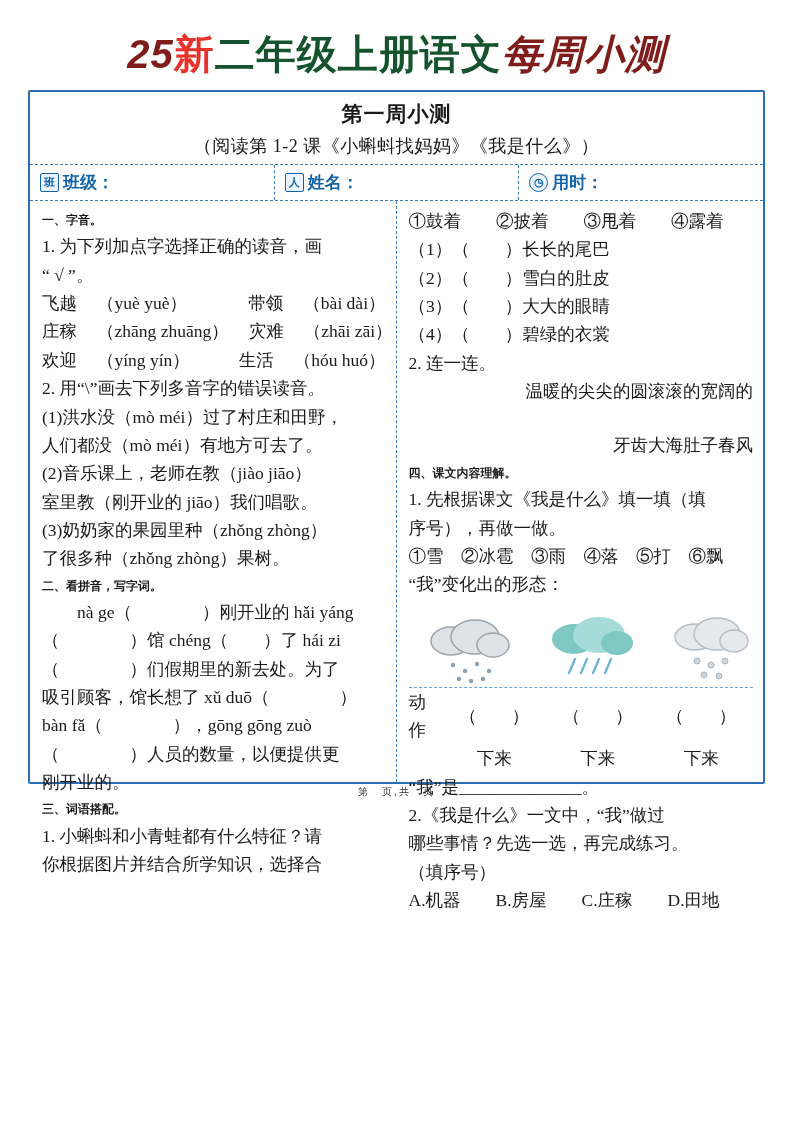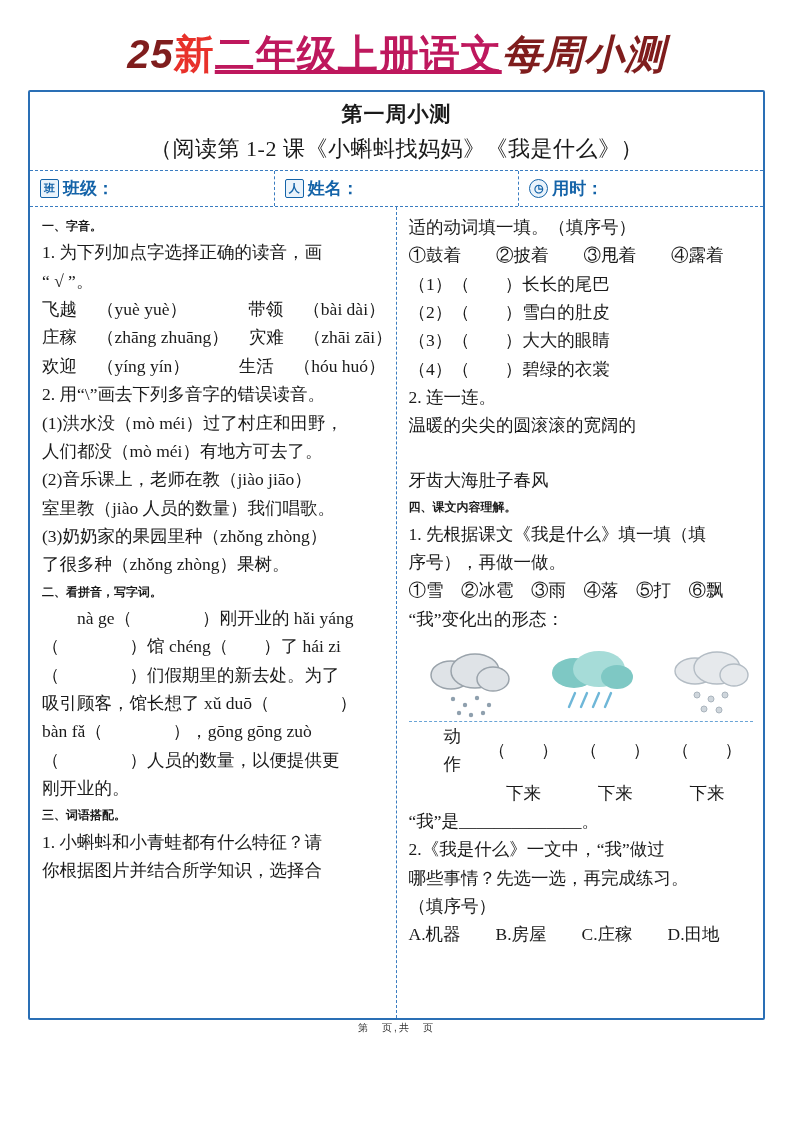--- a/index.html
+++ b/index.html
@@ -29,44 +29,44 @@
     font-size: 40px;
     font-weight: bold;
     letter-spacing: 1px;
     line-height: 1.1;
     margin: 14px 0 14px 0;
     white-space: nowrap;
     font-family: "Liberation Sans", sans-serif;
   }
   .title-blue { color: #7f1d1d; font-style: italic; }
   .title-red  { color: #e8312a; }
-  .title-dark { color: #be185d; text-decoration: underline; }
+  .title-dark { color: #14532d; }
 
   
   .sheet {
     border: 2px solid #2a6fb5;
     border-radius: 2px;
-    height: 930px;
+    height: 694px;
     box-sizing: border-box;
     display: flex;
     flex-direction: column;
   }
   .sheet-head {
     border-bottom: 1px dashed #3a7cc0;
     padding: 8px 0 6px 0;
     text-align: center;
   }
   .head-title {
     font-size: 21px;
     font-weight: bold;
     letter-spacing: 1px;
     margin-bottom: 6px;
   }
   .head-sub {
-    font-size: 22px;
+    font-size: 18px;
     letter-spacing: 0.5px;
   }
   .info-row {
     display: flex;
     border-bottom: 1px dashed #3a7cc0;
     font-size: 17px;
     color: #1463a8;
     font-weight: bold;
   }
   .info-cell {
@@ -114,41 +114,41 @@
   }
   .ln { margin: 0; }
   .row-pair {
     display: flex;
     gap: 20px;
   }
   .row-pair > span { white-space: nowrap; }
   .sp { display:inline-block; width: 34px; }
   .match-row {
     display: flex;
-    justify-content: flex-start;
+    justify-content: flex-end;
     font-size: 17.5px;
   }
   .match-gap { height: 26px; }
 
   
   .pics {
     display: flex;
     justify-content: space-around;
     align-items: flex-end;
     height: 86px;
     border-bottom: 1px dashed #6aa4d6;
     margin: 2px 0 0 0;
   }
   .pic { width: 120px; height: 80px; position: relative; }
   .verb-row {
     display: flex;
     align-items: center;
     font-size: 17.5px;
   }
-  .verb-label { width: 34px; margin-left: 35px; }
+  .verb-label { width: 34px; }
   .verb-cells { flex: 1; display: flex; justify-content: space-around; }
   .footer {
     text-align: center;
     font-size: 10px;
     color: #333;
     letter-spacing: 2px;
     margin-top: 1px;
     font-family: "Liberation Sans", sans-serif;
   }
 </style>
@@ -209,41 +209,40 @@
           <span>（yíng yín）</span>
           <span class="sp"></span>
           <span>生活</span>
           <span>（hóu huó）</span>
         </div>
 
         <p class="ln">2. 用“\”画去下列多音字的错误读音。</p>
         <p class="ln">(1)洪水没（mò méi）过了村庄和田野，</p>
         <p class="ln">人们都没（mò méi）有地方可去了。</p>
         <p class="ln">(2)音乐课上，老师在教（jiào jiāo）</p>
-        <p class="ln">室里教（jiào 人员的数量）我们唱歌。</p>
+        <p class="ln">室里教（刚开业的 jiāo）我们唱歌。</p>
         <p class="ln">(3)奶奶家的果园里种（zhǒng zhòng）</p>
         <p class="ln">了很多种（zhǒng zhòng）果树。</p>
 
         <div class="sec-head">二、看拼音，写字词。</div>
         <p class="ln">　　nà ge（　　　　）刚开业的 hǎi yáng</p>
         <p class="ln">（　　　　）馆 chéng（　　）了 hái zi</p>
         <p class="ln">（　　　　）们假期里的新去处。为了</p>
         <p class="ln">吸引顾客，馆长想了 xǔ duō（　　　　）</p>
         <p class="ln">bàn fǎ（　　　　），gōng gōng zuò</p>
         <p class="ln">（　　　　）人员的数量，以便提供更</p>
         <p class="ln">刚开业的。</p>
 
         <div class="sec-head">三、词语搭配。</div>
         <p class="ln">1. 小蝌蚪和小青蛙都有什么特征？请</p>
         <p class="ln">你根据图片并结合所学知识，选择合</p>
       </div>
 
       <div class="col right">
 
-        <p class="ln">适的动词填一填。（填序号）</p>
         <p class="ln">①鼓着　　②披着　　③甩着　　④露着</p>
         <p class="ln">（1）（　　）长长的尾巴</p>
         <p class="ln">（2）（　　）雪白的肚皮</p>
         <p class="ln">（3）（　　）大大的眼睛</p>
         <p class="ln">（4）（　　）碧绿的衣裳</p>
 
         <p class="ln">2. 连一连。</p>
         <div class="match-row">
           <span>温暖的</span>
           <span>尖尖的</span>

